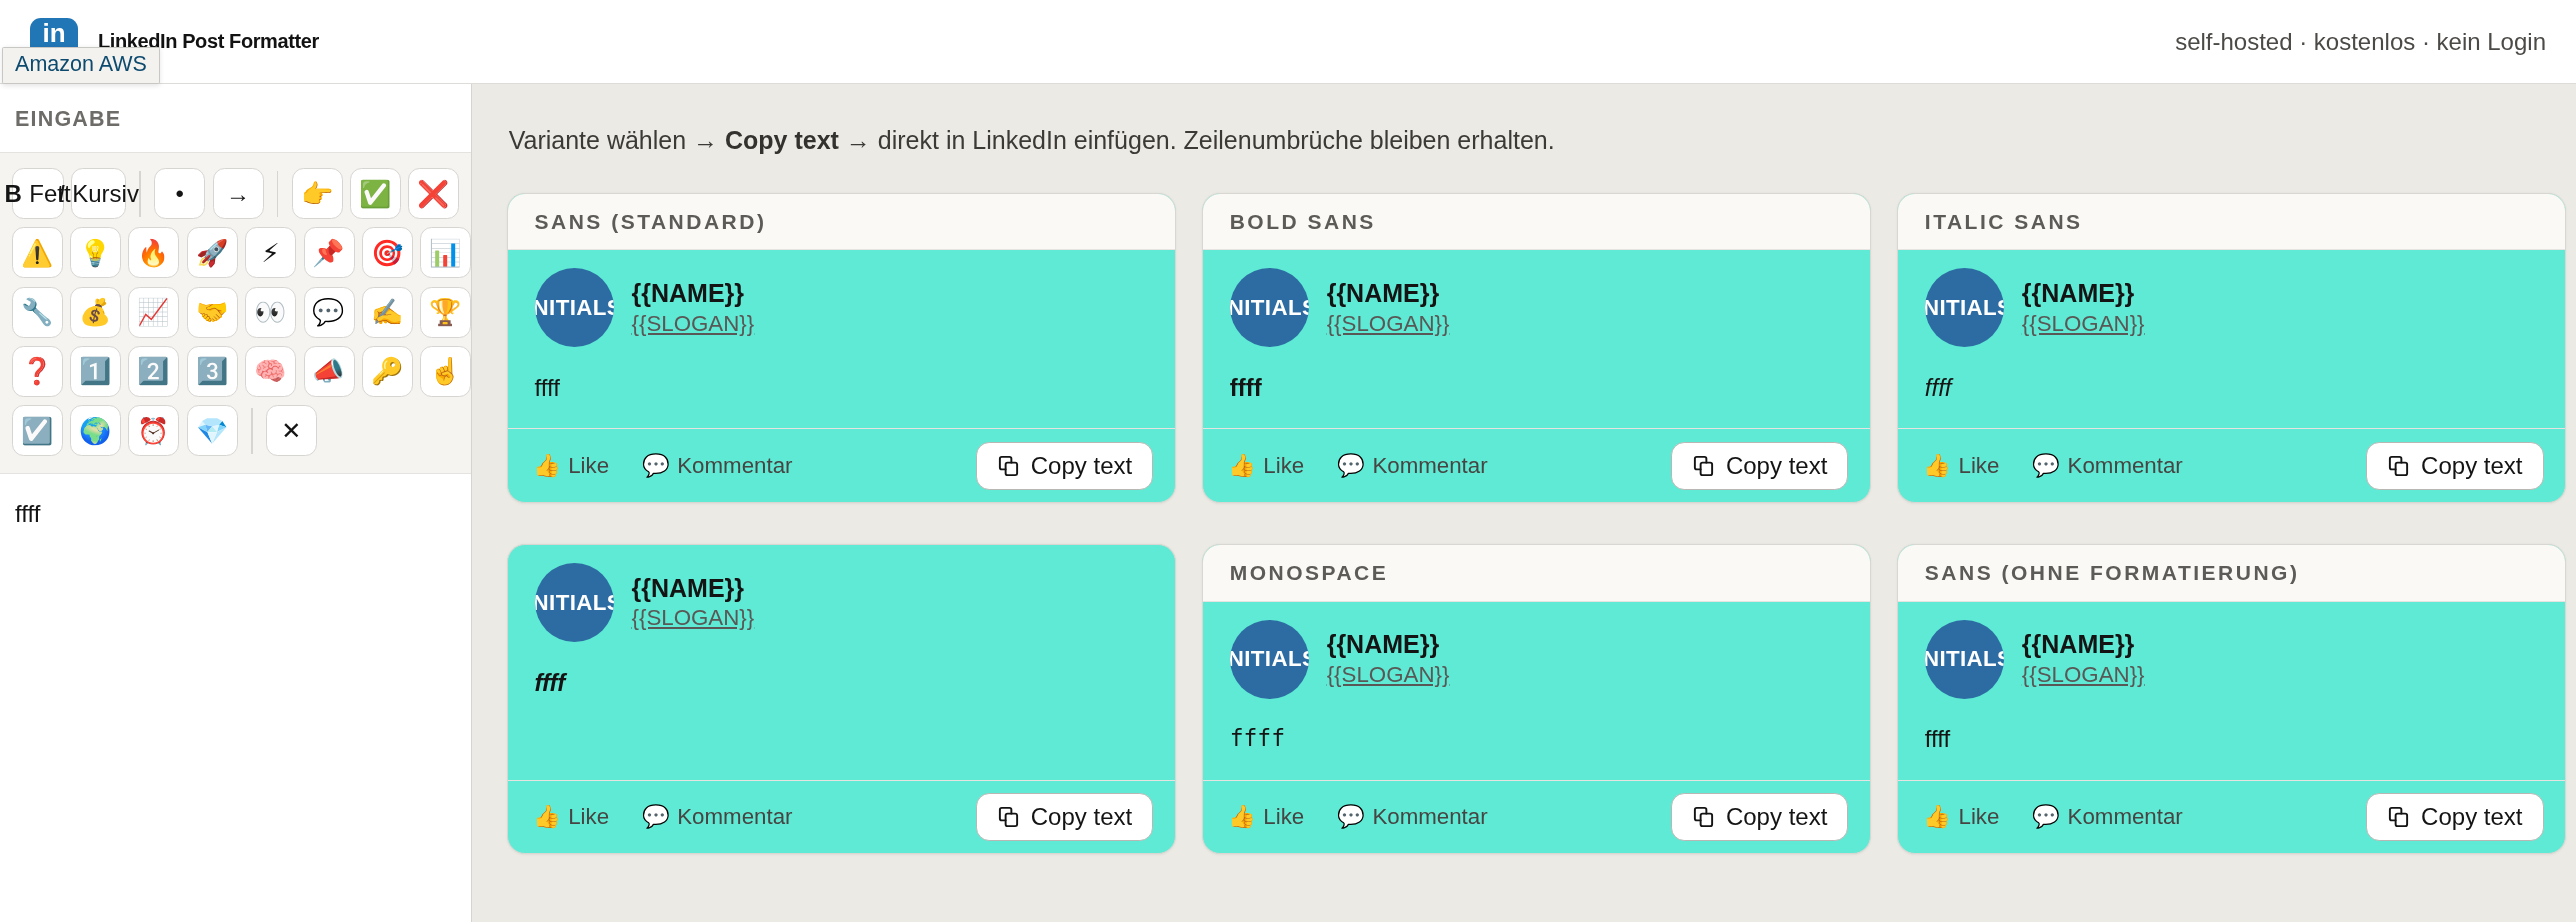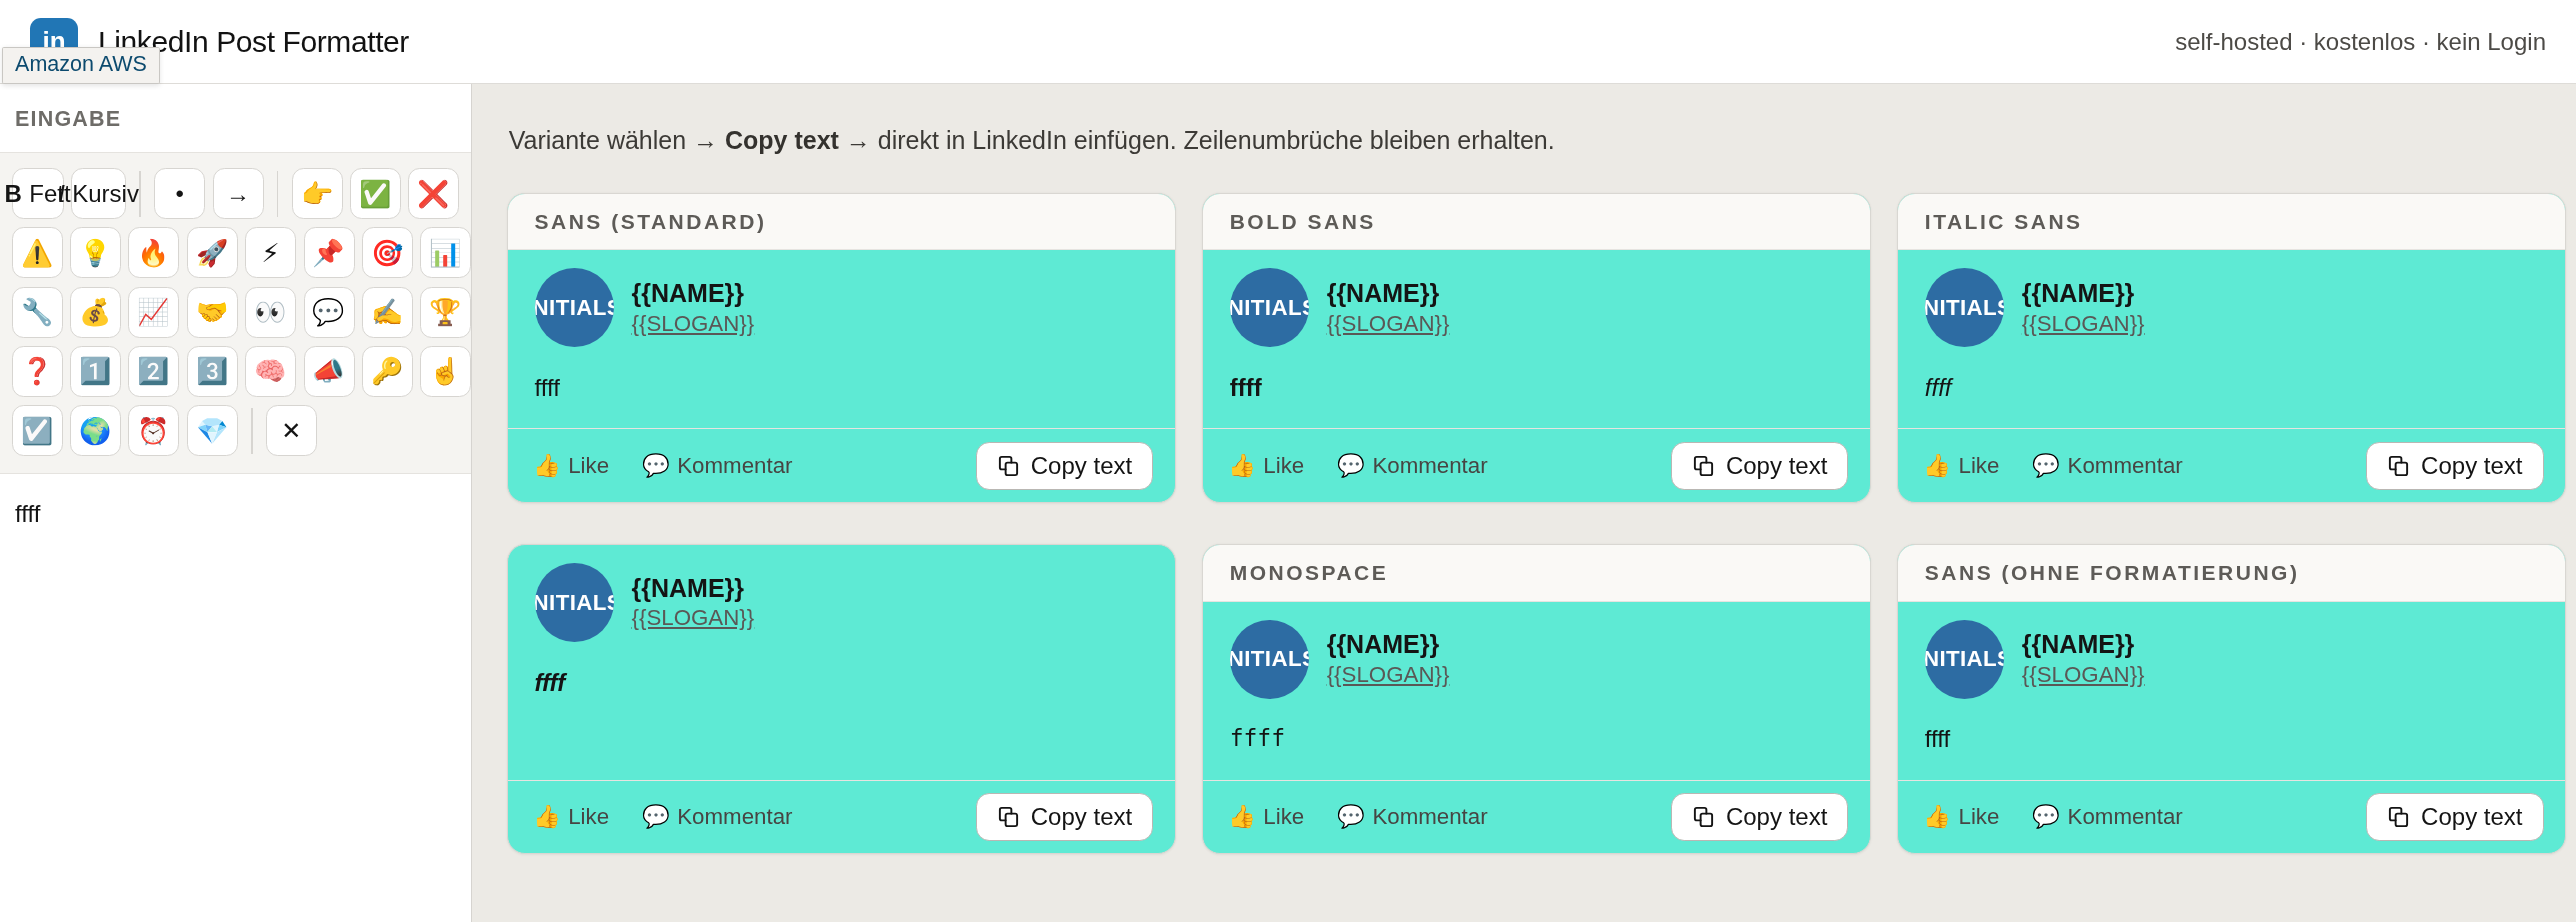--- a/index.html
+++ b/index.html
@@ -14,23 +14,23 @@
 
   
   .topbar {
     flex:0 0 auto; height:84px; background:#fff;
     border-bottom:0.8px solid #dedcd8;
     display:flex; align-items:center; padding:0 30px;
   }
   .logo {
     width:48px; height:48px; border-radius:10.8px; background:#2176b5;
     color:#fff; font-weight:bold; font-size:26px;
-    display:flex; align-items:center; justify-content:center;
-  }
-  .app-title { margin-left:20px; font-size:30px; font-weight:normal; letter-spacing:-0.4px; color:#121212; }
+    display:flex; align-items:flex-start; justify-content:center;
+  }
+  .app-title { margin-left:20px; font-size:20px; font-weight:bold; letter-spacing:-0.4px; color:#121212; }
   .tagline { margin-left:auto; font-size:24px; color:#4c4a46; }
 
   .tooltip {
     position:absolute; left:1.7px; top:47px; z-index:20;
     background:#f4f2ef; border:0.8px solid #c9c7c3; border-radius:1.7px;
     padding:4.1px 12.4px 5.8px; font-size:21.5px; color:#0c4a6e;
     box-shadow:0 1.7px 5px rgba(0,0,0,.10);
   }
 
   

